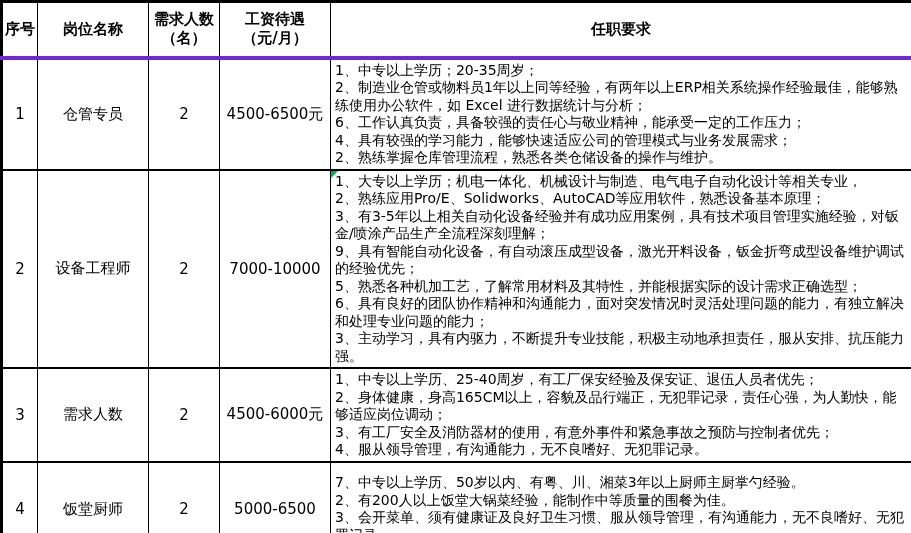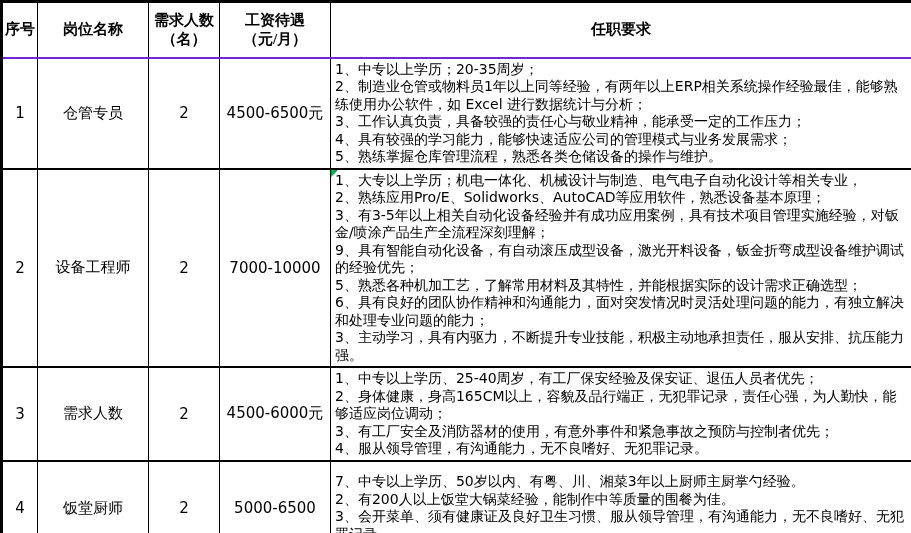--- a/index.html
+++ b/index.html
@@ -15,21 +15,21 @@
     table-layout: fixed;
     border-collapse: collapse;
     border: 3px solid #000000;
     background: #ffffff;
   }
   th, td {
     border: 1px solid #000000;
     vertical-align: middle;
     overflow: hidden;
   }
-  thead tr { height: 56px; border-bottom: 2px solid #6d28d9; font-family: Liberation Serif, serif; }
+  thead tr { height: 56px; border-bottom: 4px solid #6d28d9; }
   tbody tr { border-bottom: 2px solid #000000; }
   tr.row-1 { height: 100px; }
   tr.row-2 { height: 185px; }
   tr.row-3 { height: 92px; }
   tr.row-4 { height: 96px; }
   th {
     font-size: 15px;
     font-weight: bold;
     text-align: center;
     white-space: pre-line;
@@ -82,23 +82,23 @@
   </thead>
   <tbody>
     <tr class="row-1">
       <td class="center-cell">1</td>
       <td class="center-cell">仓管专员</td>
       <td class="center-cell">2</td>
       <td class="center-cell">4500-6500元</td>
       <td class="req-cell">
         <span class="req-line">1、中专以上学历；20-35周岁；</span>
         <span class="req-line">2、制造业仓管或物料员1年以上同等经验，有两年以上ERP相关系统操作经验最佳，能够熟练使用办公软件，如 Excel 进行数据统计与分析；</span>
-        <span class="req-line">3、工作认真负责，具备较强的责任心与敬业精神，能承受一定的工作压力；</span>
+        <span class="req-line">6、工作认真负责，具备较强的责任心与敬业精神，能承受一定的工作压力；</span>
         <span class="req-line">4、具有较强的学习能力，能够快速适应公司的管理模式与业务发展需求；</span>
-        <span class="req-line">5、熟练掌握仓库管理流程，熟悉各类仓储设备的操作与维护。</span>
+        <span class="req-line">2、熟练掌握仓库管理流程，熟悉各类仓储设备的操作与维护。</span>
       </td>
     </tr>
     <tr class="row-2">
       <td class="center-cell">2</td>
       <td class="center-cell">设备工程师</td>
       <td class="center-cell">2</td>
       <td class="center-cell">7000-10000</td>
       <td class="req-cell">
         <span class="error-marker"></span>
         <span class="req-line">1、大专以上学历；机电一体化、机械设计与制造、电气电子自动化设计等相关专业，</span>

